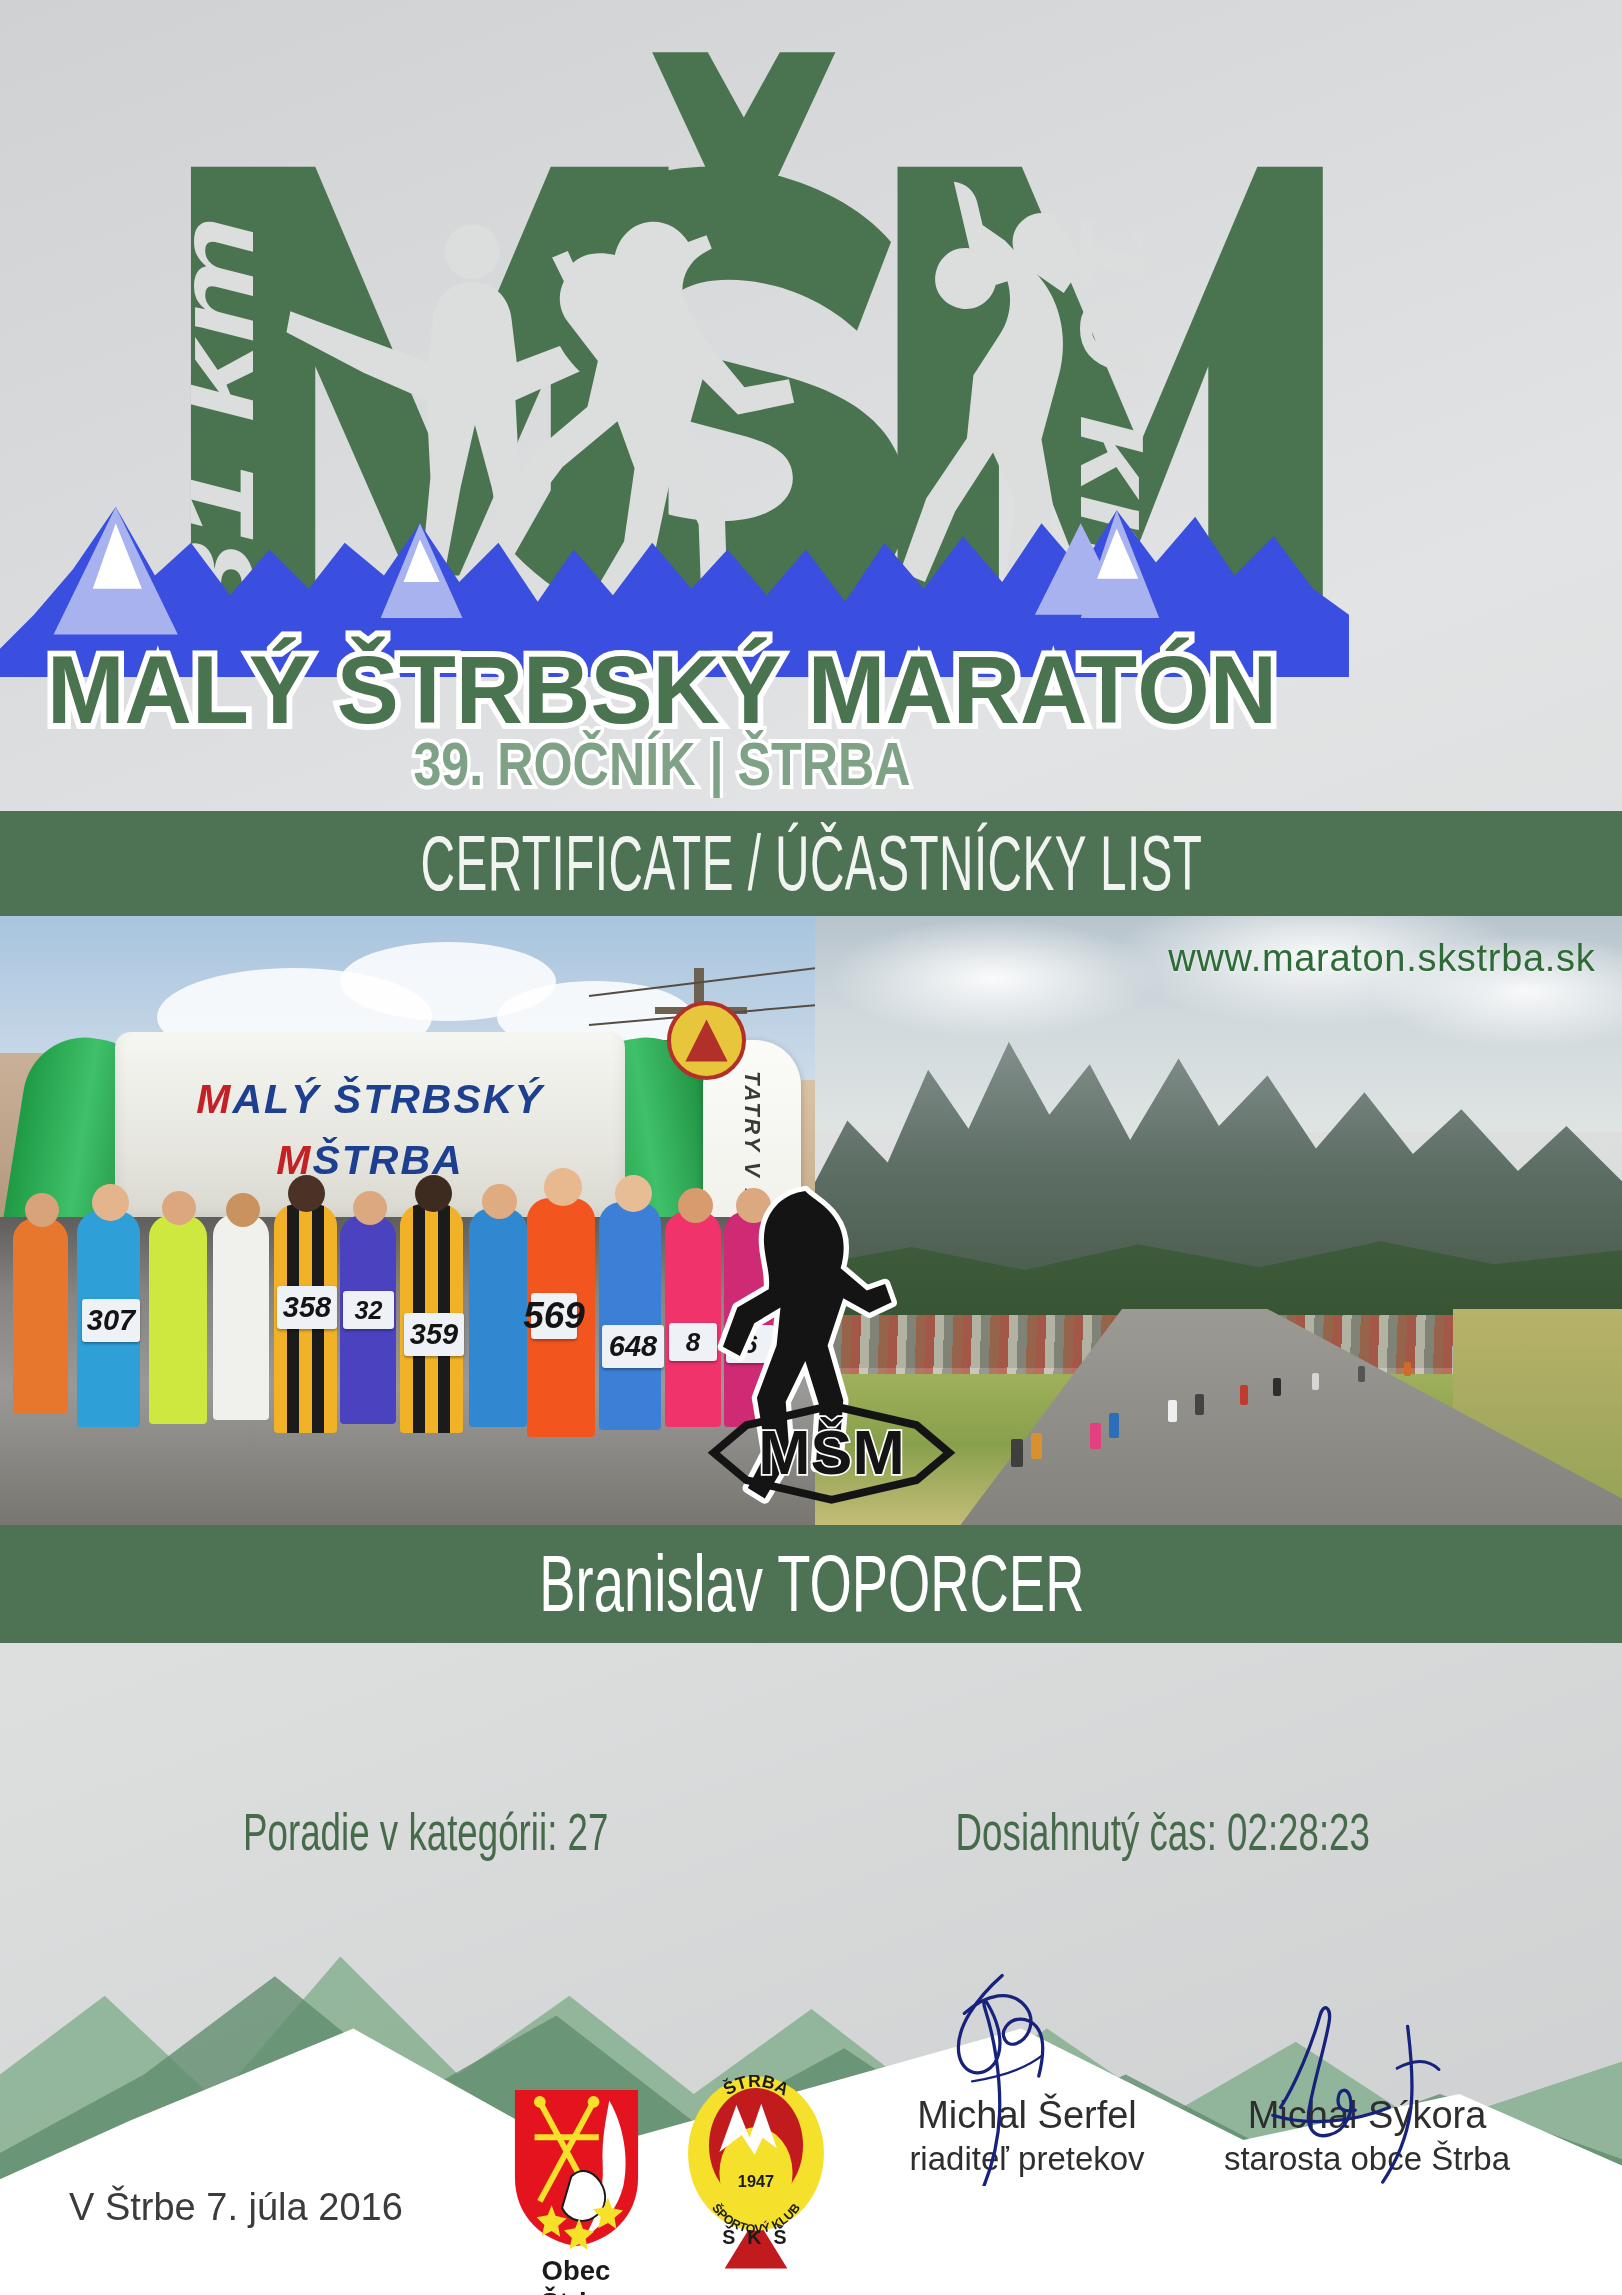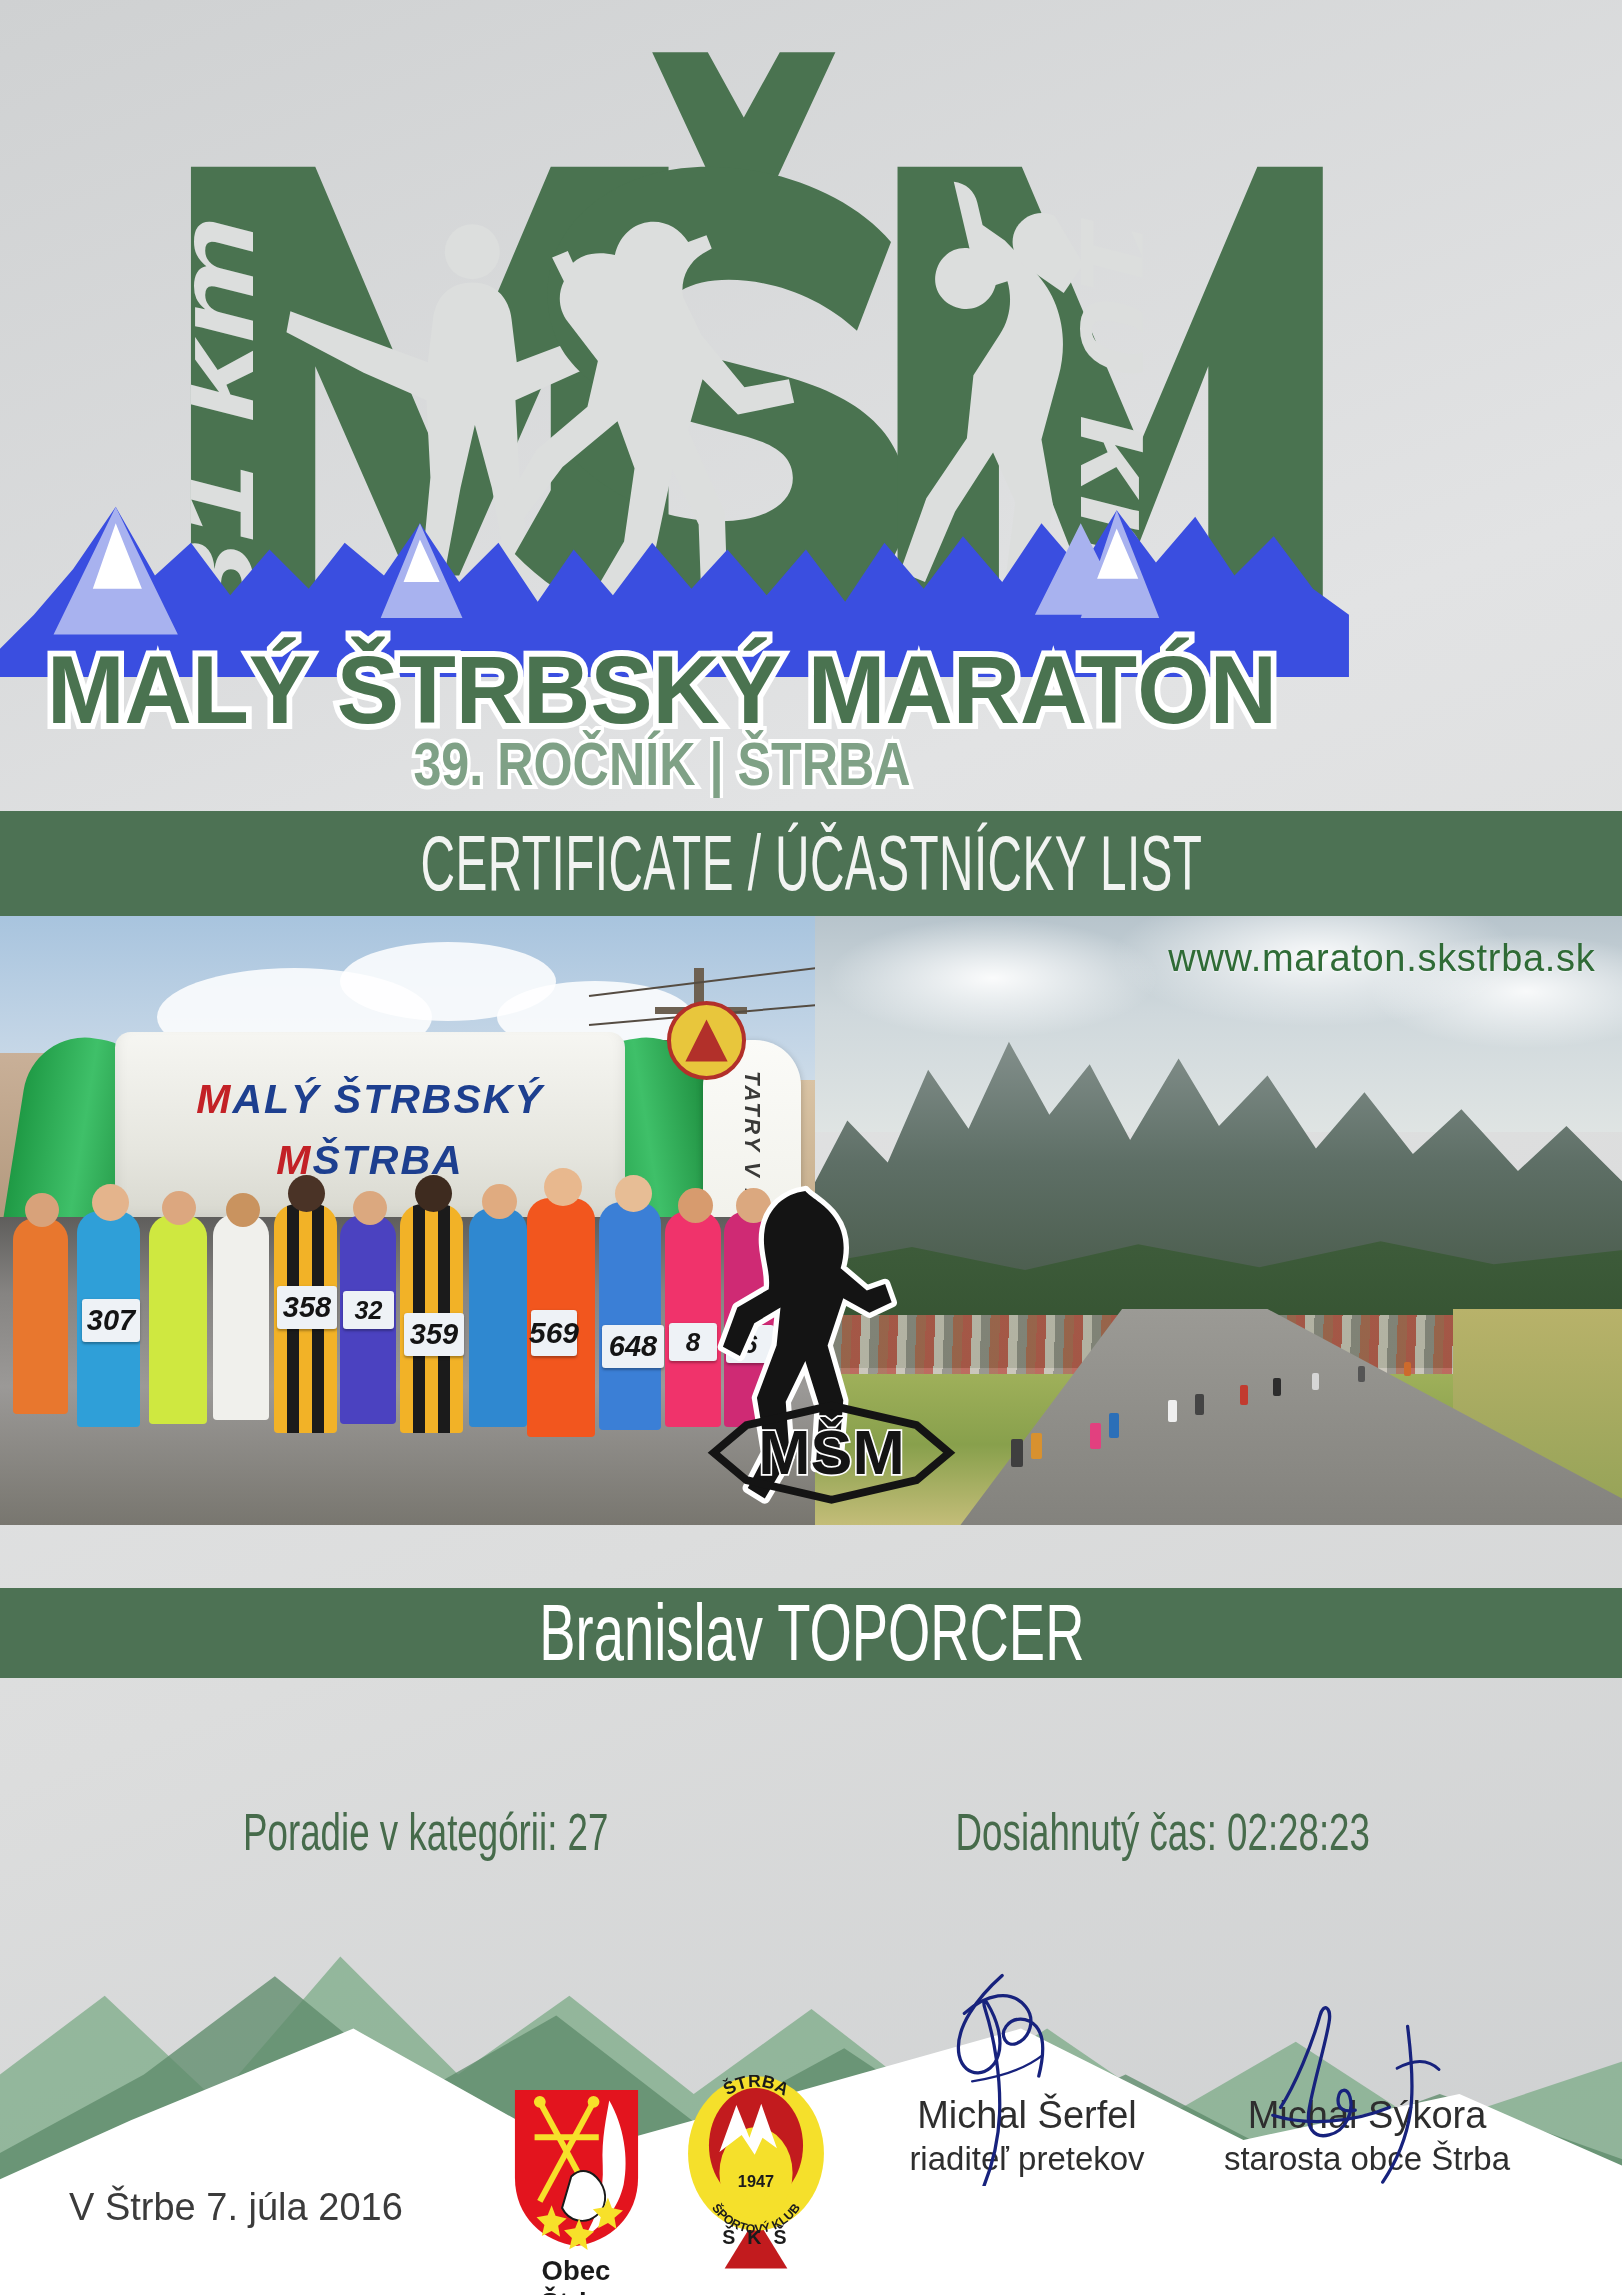--- a/index.html
+++ b/index.html
@@ -192,21 +192,21 @@
     position:absolute; right:27.5px; top:21px;
     color:#2f6b36; font-size:38px; letter-spacing:0.7px;
     text-shadow:0 0.7px 2px rgba(255,255,255,.6);
   }
 
   
   .msm-emblem { position:absolute; left:707px; top:1178px; width:249px; height:327px; z-index:6; }
 
   
   .name-band {
-    position:absolute; left:0; top:1588px; width:1623px; height:90px;
+    position:absolute; left:0; top:1525px; width:1623px; height:118px;
     background:#4d7254; display:flex; align-items:center; justify-content:center;
   }
   .name-text {
     color:#ffffff; font-size:80px; font-weight:400;
     transform: scaleX(0.68); transform-origin:center; white-space:nowrap;
   }
 
   
   .desc {
     position:absolute; left:0; top:1665px; width:1623px;
@@ -386,21 +386,21 @@
 
       <div class="runner" style="left:400px;bottom:92px;width:63px;height:229px;background:linear-gradient(90deg,#f2b227 0 20%,#1b1b1b 20% 40%,#f2b227 40% 60%,#1b1b1b 60% 80%,#f2b227 80%);"></div>
       <div class="head" style="left:415px;bottom:313px;width:37px;height:37px;background:#3e2b1f;"></div>
       <div class="bib" style="left:404px;bottom:169px;width:60px;height:43px;font-size:29px;">359</div>
 
       <div class="runner" style="left:469px;bottom:98px;width:58px;height:219px;background:#2f88d0;"></div>
       <div class="head" style="left:482px;bottom:306px;width:35px;height:35px;background:#e0ab80;"></div>
 
       <div class="runner" style="left:527px;bottom:88px;width:68px;height:239px;background:#f2561e;"></div>
       <div class="head" style="left:544px;bottom:319px;width:38px;height:38px;background:#e8b88e;"></div>
-      <div class="bib" style="left:531px;bottom:169px;width:46px;height:46px;font-size:30px;">569</div>
+      <div class="bib" style="left:531px;bottom:186px;width:46px;height:46px;font-size:37px;">569</div>
 
       <div class="runner" style="left:599px;bottom:95px;width:62px;height:228px;background:#3b7fd6;"></div>
       <div class="head" style="left:615px;bottom:313px;width:37px;height:37px;background:#e7bd95;"></div>
       <div class="bib" style="left:602px;bottom:157px;width:62px;height:43px;font-size:29px;">648</div>
 
       <div class="runner" style="left:665px;bottom:98px;width:56px;height:216px;background:#f0336b;"></div>
       <div class="head" style="left:678px;bottom:302px;width:35px;height:35px;background:#d79b6e;"></div>
       <div class="bib" style="left:669px;bottom:164px;width:48px;height:38px;font-size:26px;">8</div>
 
       <div class="runner" style="left:724px;bottom:98px;width:56px;height:216px;background:#cf2a74;"></div>

